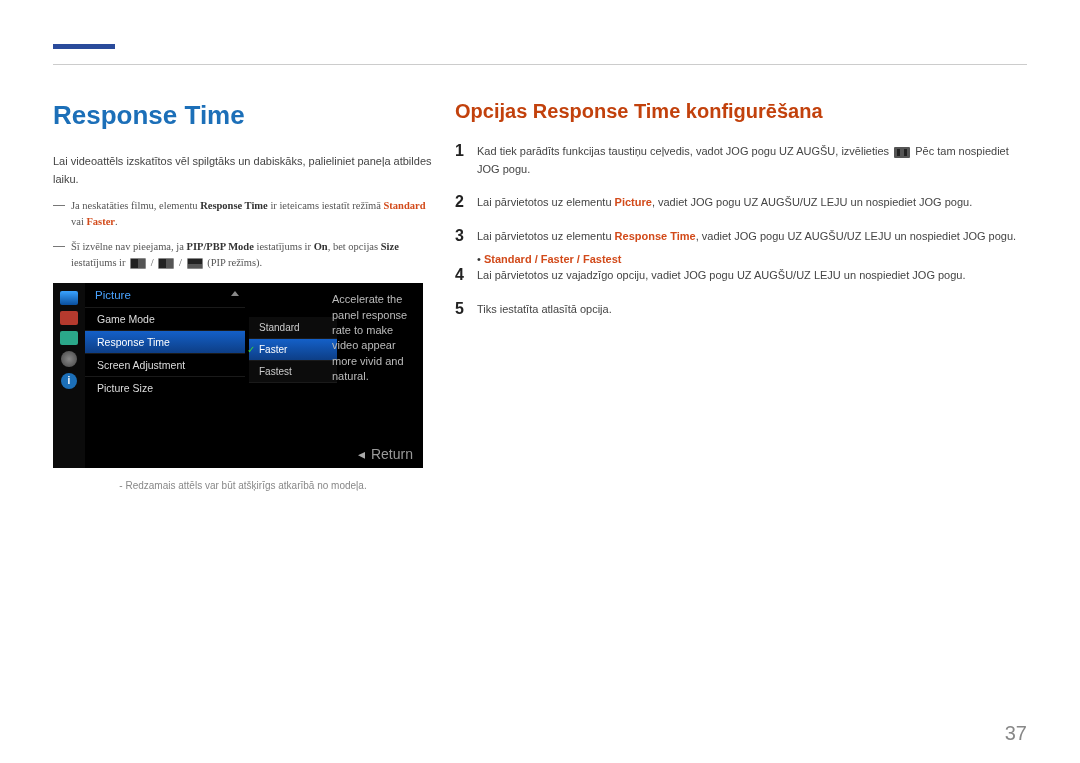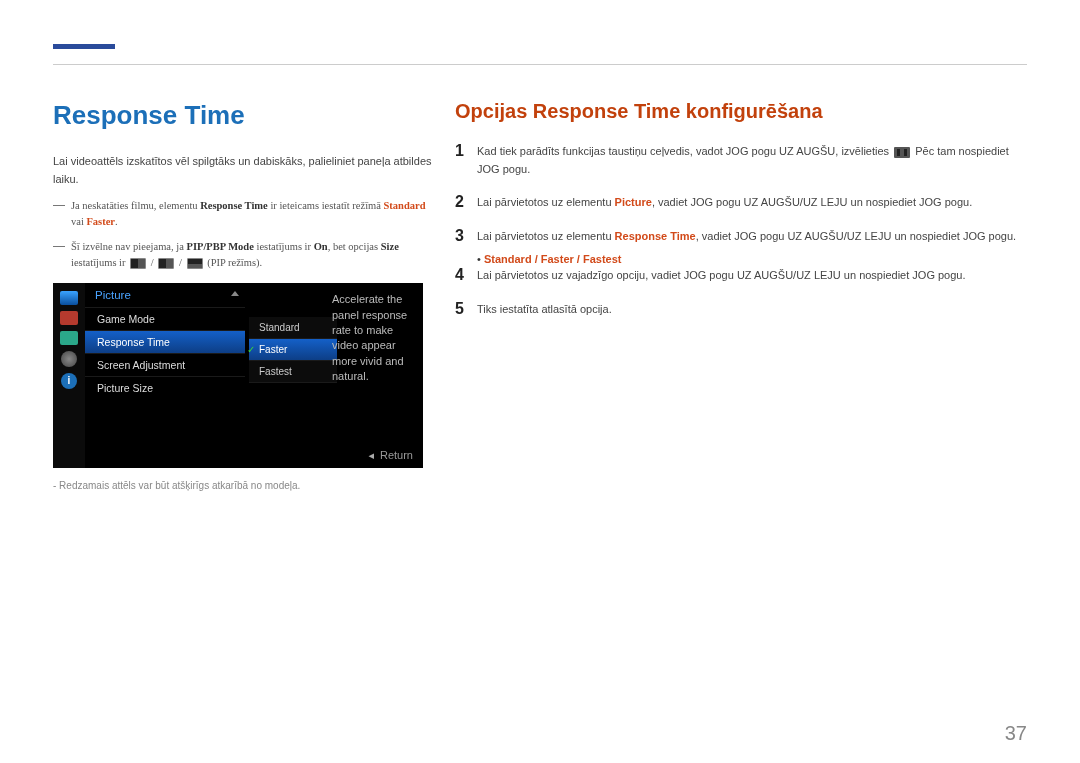--- a/index.html
+++ b/index.html
@@ -140,27 +140,27 @@
     left: -2px; font-size: 10px;
   }
   .menu-desc {
     position: absolute; right: 6px; top: 6px;
     width: 88px; color: #bbb;
     font-size: 11px; line-height: 1.4;
     padding: 3px;
   }
   .menu-return {
     position: absolute; right: 10px; bottom: 6px;
-    color: #999; font-size: 11px;
+    color: #999; font-size: 14px;
   }
   .menu-return::before {
     content: "◂"; margin-right: 6px; color: #aaa;
   }
   .footnote {
-    margin-top: 12px; color: #888; font-size: 10px;
+    margin-top: 12px; color: #888; font-size: 10px; text-align: center;
   }
   .footnote::before { content: "- "; }
   .steps { list-style: none; }
   .steps li {
     display: flex; align-items: flex-start;
     margin-bottom: 14px;
   }
   .step-num {
     width: 22px; flex-shrink: 0;
     font-size: 16px; font-weight: 600; color: #222;

